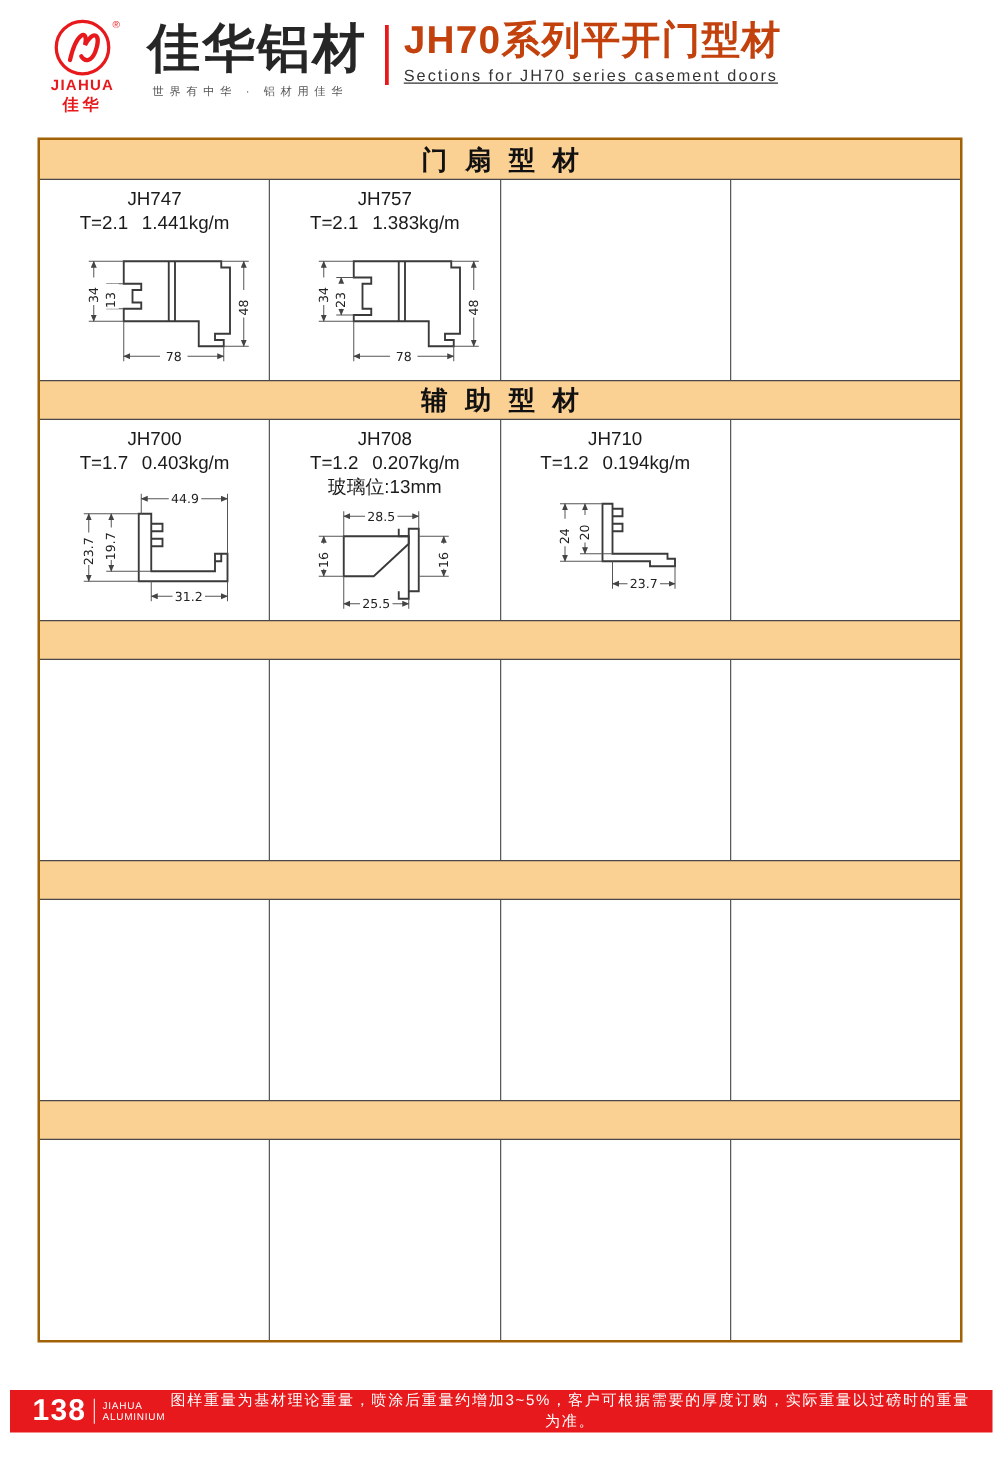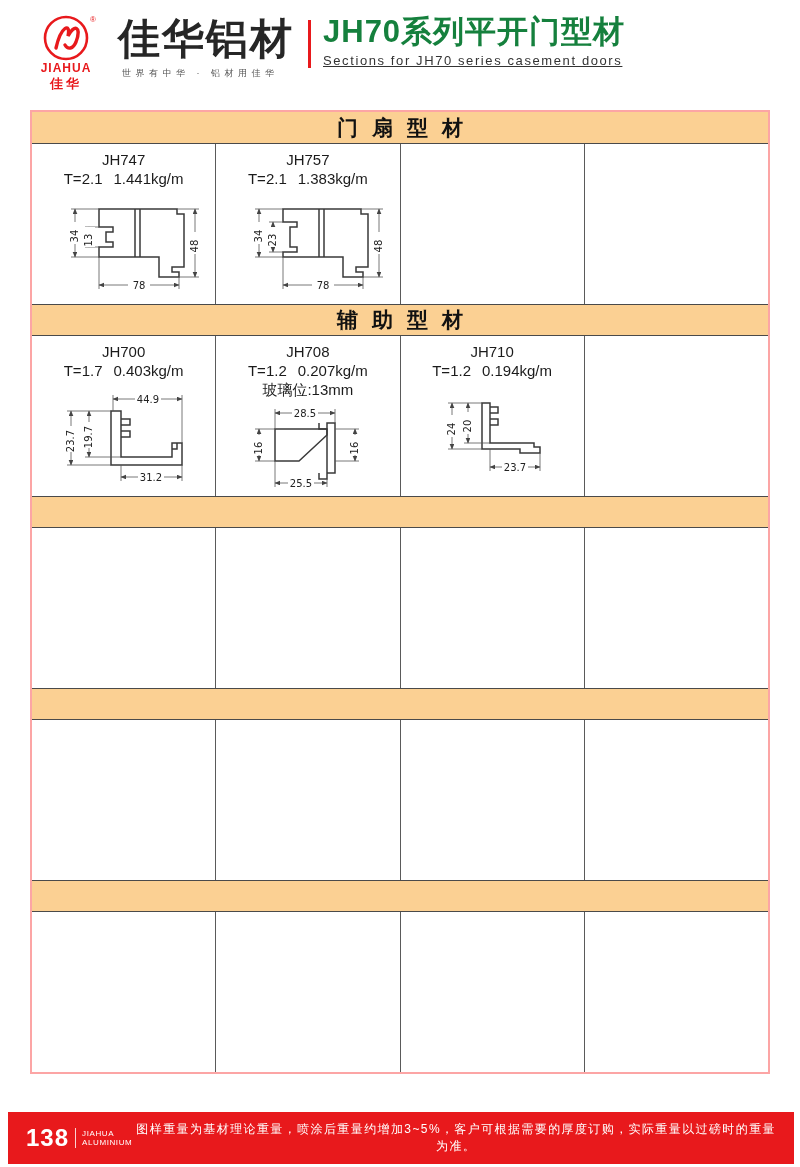--- a/index.html
+++ b/index.html
@@ -9,45 +9,45 @@
     overflow:hidden;
   }
   
   .header{position:absolute;left:22px;top:8px;height:86px;display:flex;align-items:flex-start;}
   .logo-block{width:88px;text-align:center;padding-top:4px;}
   .brand-block{margin-left:8px;padding-top:10px;}
   .brand-name{font-size:42px;font-weight:bold;color:#262626;letter-spacing:2px;line-height:1;}
   .slogan{font-size:9px;color:#555;letter-spacing:4.5px;margin-top:7px;padding-left:4px;}
   .red-divider{width:3px;height:48px;background:#e8191c;margin:12px 12px 0 14px;}
   .title-block{padding-top:8px;}
-  .title-cn{font-size:31px;font-weight:bold;color:#15803d;letter-spacing:1px;line-height:1.05;}
+  .title-cn{font-size:31px;font-weight:bold;color:#c2410c;letter-spacing:1px;line-height:1.05;}
   .title-en{font-size:13px;color:#333;letter-spacing:1.6px;margin-top:4px;text-decoration:underline;}
   
-  .cat-table{position:absolute;left:30px;top:110px;width:740px;border:2px solid #fca5a5;box-sizing:border-box;}
+  .cat-table{position:absolute;left:30px;top:110px;width:740px;border:2px solid #a16207;box-sizing:border-box;}
   .band{
     height:32px;background:#fbd093;border-top:1px solid #4a4a4a;border-bottom:1px solid #4a4a4a;
     display:flex;align-items:center;justify-content:center;
     font-size:21px;font-weight:bold;color:#111;letter-spacing:14px;padding-left:14px;box-sizing:border-box;
   }
   .band:first-child{border-top:none;}
   .trow{display:flex;height:160px;}
   .cellx{flex:1;border-right:1px solid #5a5a5a;display:flex;flex-direction:column;align-items:center;padding-top:7px;box-sizing:border-box;overflow:hidden;}
   .cellx:last-child{border-right:none;}
   .model{font-size:15px;color:#1b1b1b;line-height:1.25;}
   .spec{font-size:15px;color:#1b1b1b;line-height:1.25;display:flex;gap:11px;align-items:flex-end;}
   .note{font-size:15px;color:#1b1b1b;line-height:1.25;}
   .draw{display:block;}
   
   .pf{fill:none;stroke:#3a3a3a;stroke-width:1.5;stroke-linejoin:miter;}
   .dl{fill:none;stroke:#555;stroke-width:0.8;}
   .dt{font-size:10px;fill:#222;font-family:"DejaVu Sans",sans-serif;}
   .wb{fill:#fff;}
   
   .footer{
-    position:absolute;left:8px;top:1112px;width:786px;height:52px;background:#e8191c;
+    position:absolute;left:8px;top:1112px;width:786px;height:34px;background:#e8191c;
     display:flex;align-items:center;color:#fff;
   }
   .page-num{font-size:24px;font-weight:bold;margin-left:18px;letter-spacing:1px;}
   .fdiv{width:1px;height:20px;background:rgba(255,255,255,.8);margin:0 6px 0 6px;}
   .fbrand{font-size:8px;line-height:1.15;letter-spacing:.6px;}
   .fnote{flex:1;text-align:center;font-size:12px;letter-spacing:1.4px;padding:0 14px 0 0;}
   .hid{position:absolute;width:0;height:0;overflow:hidden;}
 </style>
 </head>
 <body>

